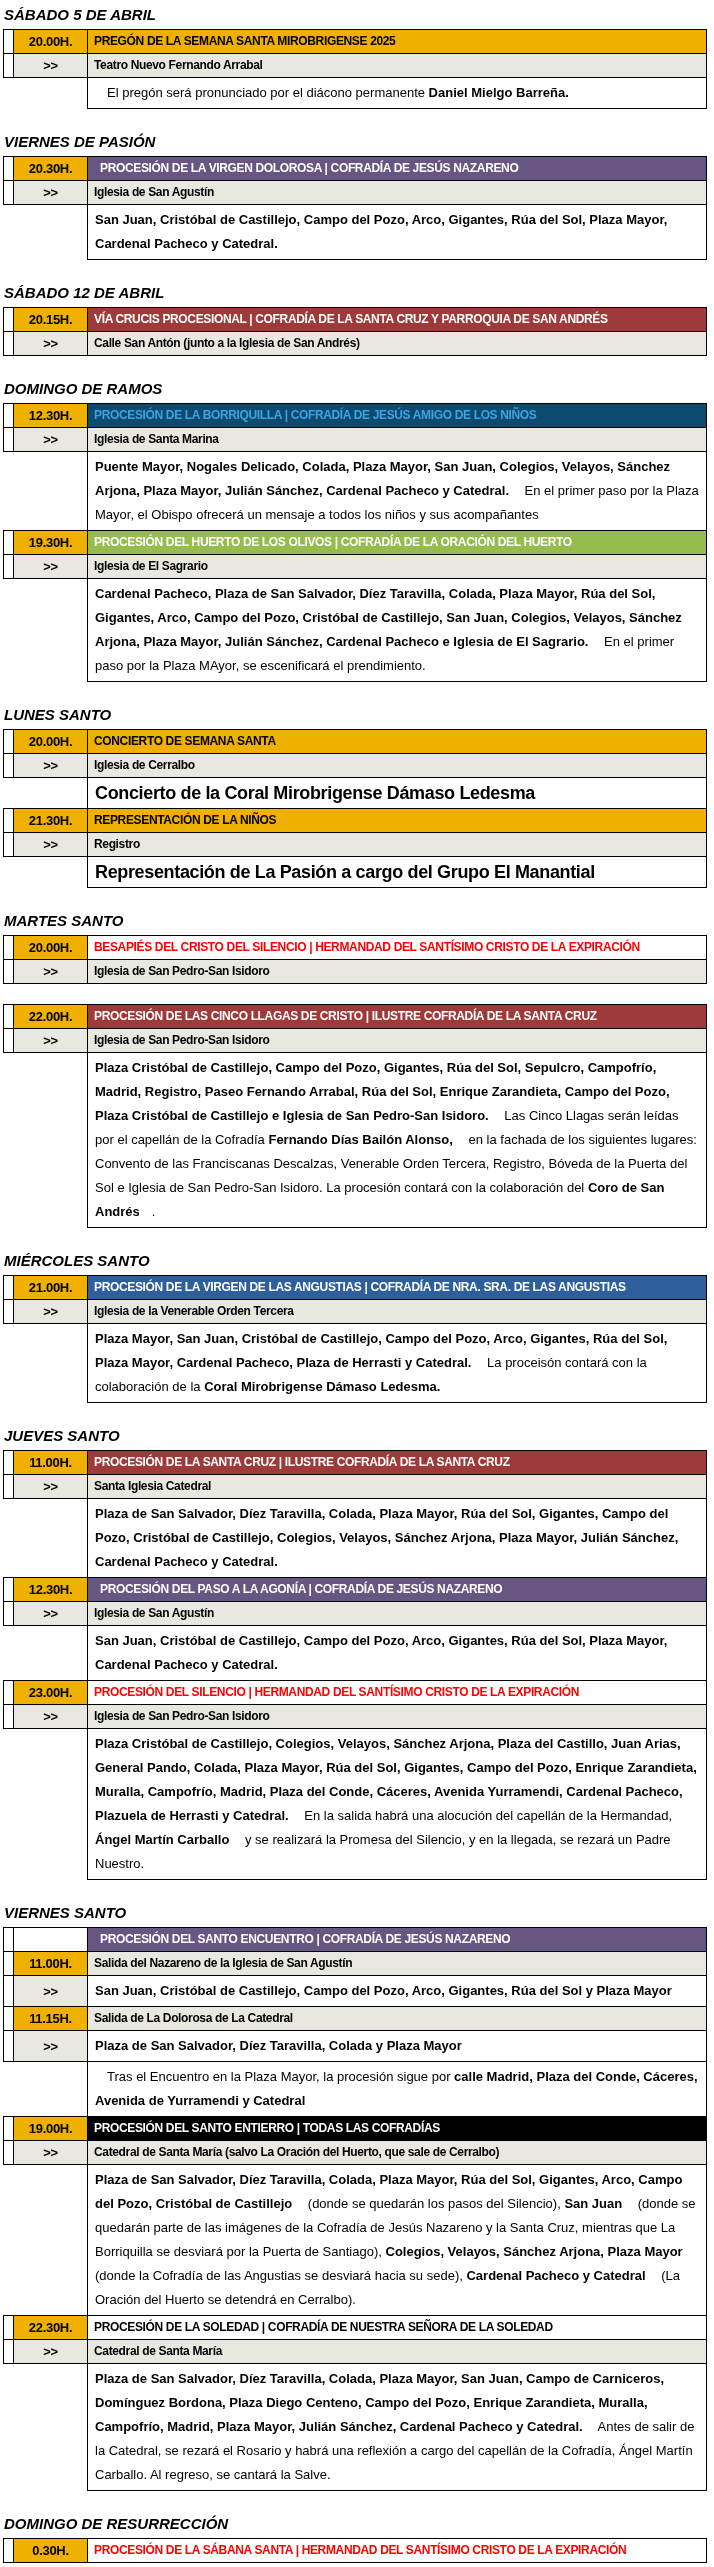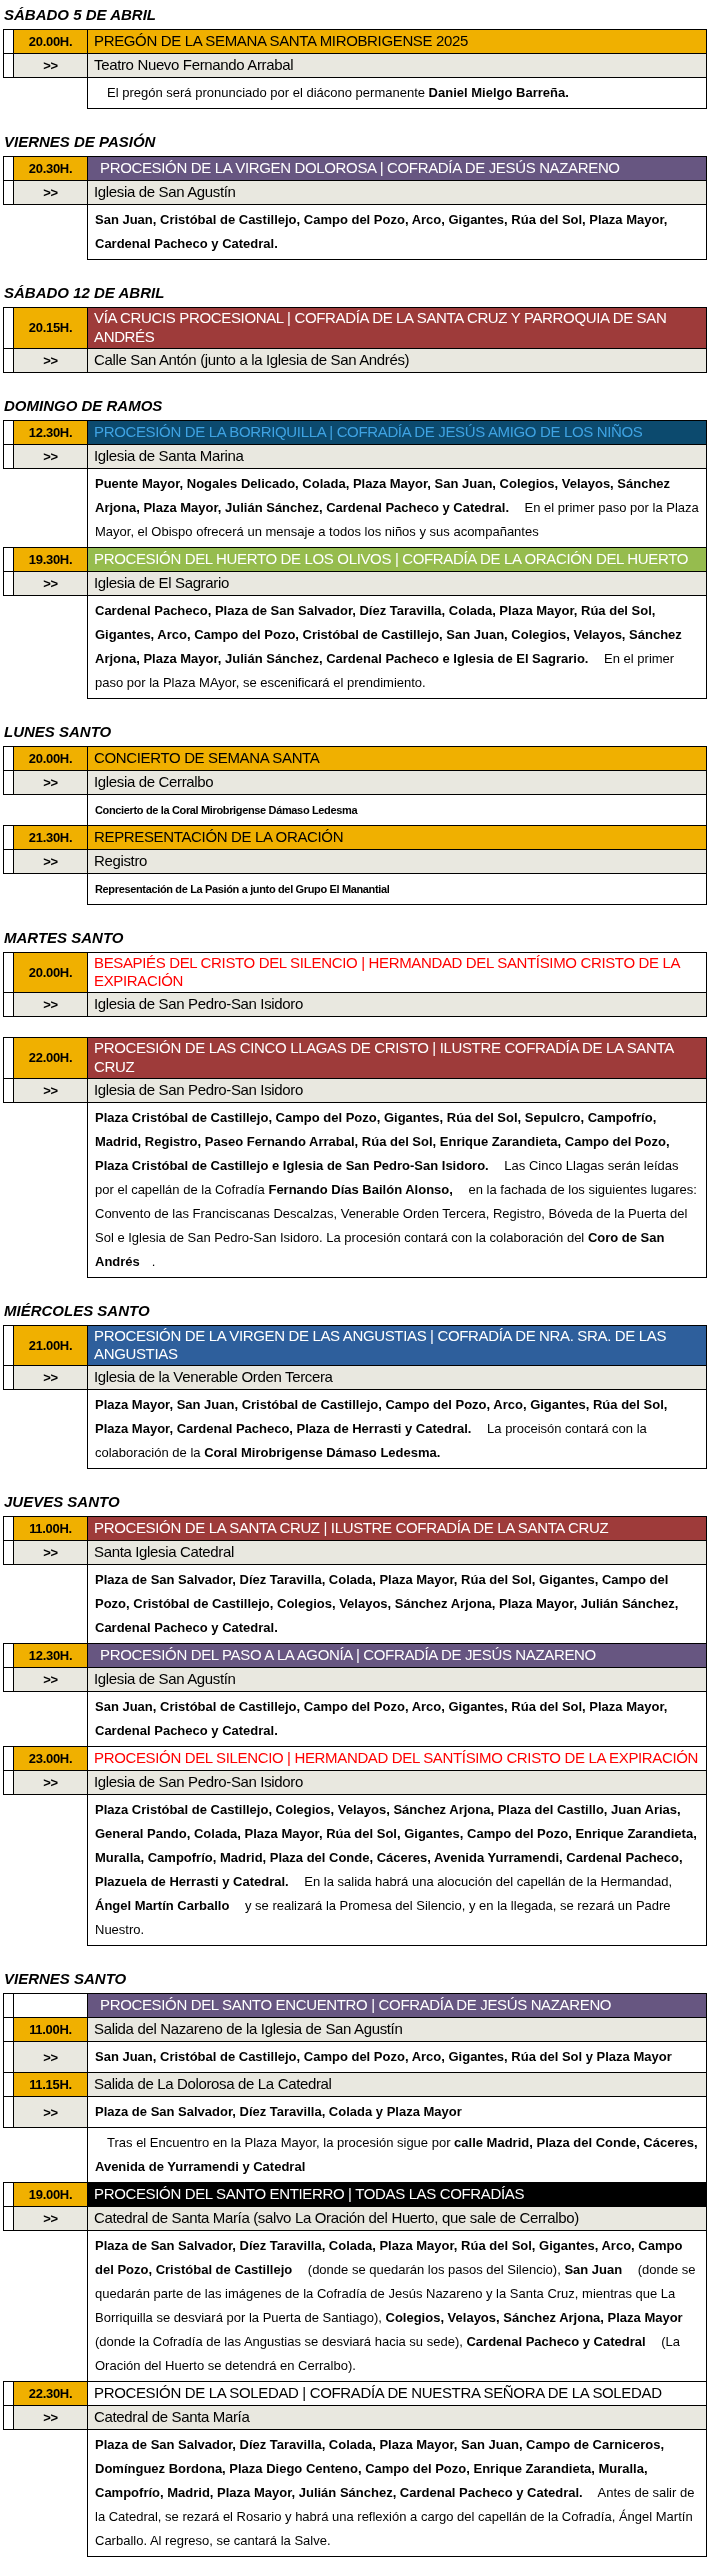--- a/index.html
+++ b/index.html
@@ -41,23 +41,23 @@
     font-weight:bold;
     letter-spacing:-0.3px;
     height:21px;
   }
   td.main{padding:1px 6px;height:21px;}
   td.nob{border:none;background:#fff;}
   .gold{background:var(--gold);color:#000;margin-top:44px;}
   .chev{background:var(--beige);color:#000;font-size:12px;}
   
   .cond{
-    font-weight:normal;
+    font-weight:bold;
     letter-spacing:-0.35px;
-    font-size:15px;
+    font-size:12px;
     line-height:1.25;
   }
   td.t-gold{background:var(--gold);color:#000;}
   td.t-purple{background:var(--purple);color:#fff;padding-left:12px;}
   td.t-darkred{background:var(--darkred);color:#fff;}
   td.t-green{background:var(--green);color:#fff;}
   td.t-blue{background:var(--blue);color:#fff;}
   td.t-black{background:#000;color:#fff;}
   td.t-redtext{background:#fff;color:var(--red);}
   td.t-bluetext{background:#0c4a6e;color:var(--lightblue);margin-top:6px;}
@@ -66,21 +66,21 @@
   td.salrow{background:var(--beige);color:#000;}
   td.routerow{background:#fff;}
   td.desc{
     background:#fff;
     font-size:13px;
     line-height:24px;
     padding:3px 7px;
     font-weight:normal;
   }
   td.desc .b{font-weight:bold;}
-  td.desc.conddesc{font-size:11px;}
+  td.desc.conddesc{font-size:18px;}
   .r{font-weight:normal;margin-left:12px;}
   .b{font-weight:bold;}
 </style>
 </head>
 <body>
 
 <div id="doc">
     <div class="section first">
       <div class="day-header">SÁBADO 5 DE ABRIL</div>
       <table class="block">
@@ -194,31 +194,31 @@
             <td class="main cond locrow">Iglesia de Cerralbo</td>
           </tr>
           <tr class="row-desc">
             <td class="sp nob"></td>
             <td class="tm nob"></td>
             <td class="main desc conddesc cond"><span class="b">Concierto de la Coral Mirobrigense Dámaso Ledesma</span></td>
           </tr>
           <tr class="row-title">
             <td class="sp"></td>
             <td class="tm gold">21.30H.</td>
-            <td class="main cond t-gold">REPRESENTACIÓN DE LA ORACIÓN</td>
+            <td class="main cond t-gold">REPRESENTACIÓN DE LA NIÑOS</td>
           </tr>
           <tr class="row-loc">
             <td class="sp"></td>
             <td class="tm chev">&gt;&gt;</td>
             <td class="main cond locrow">Registro</td>
           </tr>
           <tr class="row-desc">
             <td class="sp nob"></td>
             <td class="tm nob"></td>
-            <td class="main desc conddesc cond"><span class="b">Representación de La Pasión a junto del Grupo El Manantial</span></td>
+            <td class="main desc conddesc cond"><span class="b">Representación de La Pasión a cargo del Grupo El Manantial</span></td>
           </tr>
         </tbody>
       </table>
     </div>
     <div class="section">
       <div class="day-header">MARTES SANTO</div>
       <table class="block">
         <tbody>
           <tr class="row-title">
             <td class="sp"></td>

